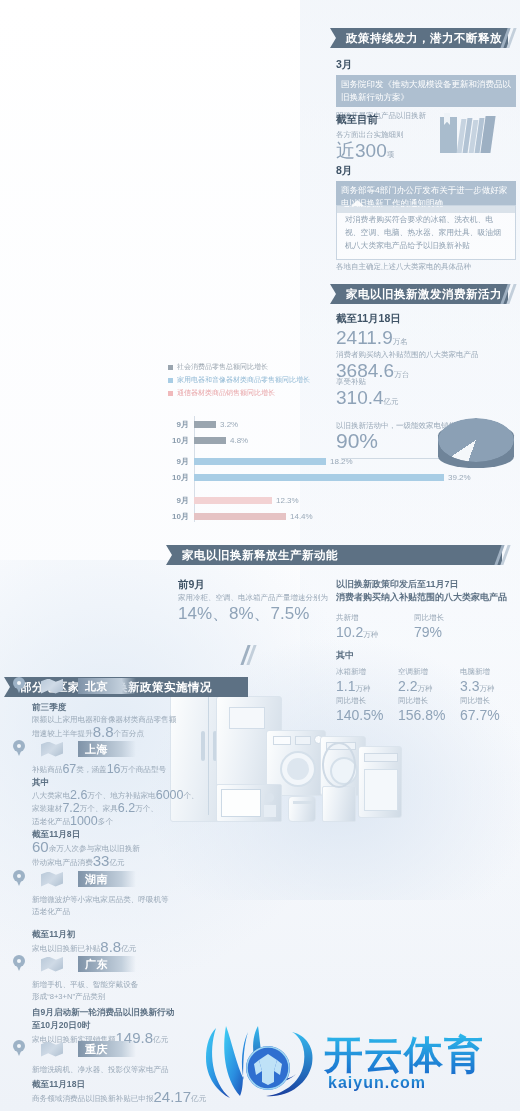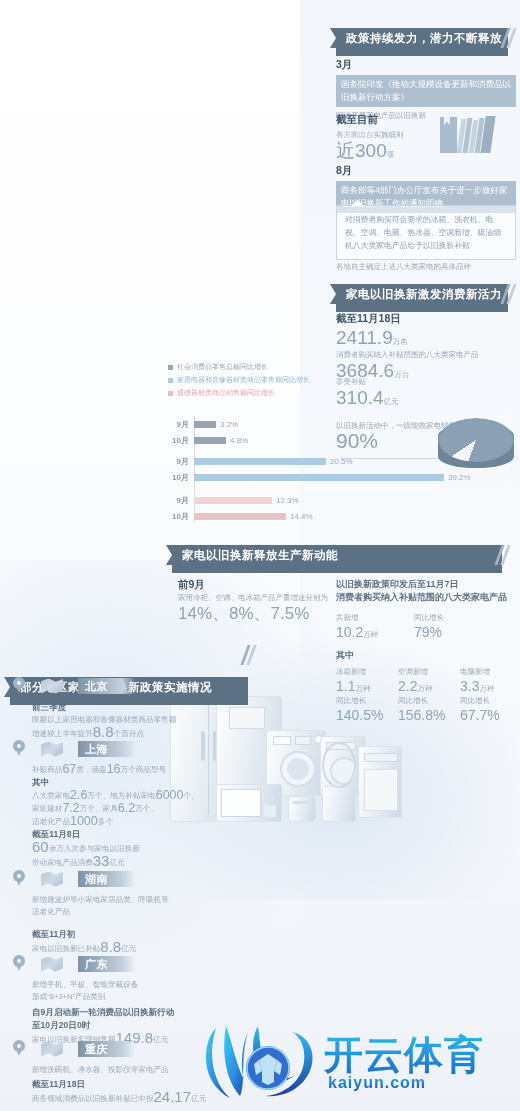--- a/index.html
+++ b/index.html
@@ -20,21 +20,21 @@
   .wash-1 { left:-60px; top:560px; width:420px; height:430px;
     background: radial-gradient(ellipse at 40% 40%, #e3ecf6 0%, rgba(237,243,250,0) 70%); }
   .wash-2 { left:150px; top:640px; width:380px; height:260px;
     background: radial-gradient(ellipse at 50% 60%, #dde7f3 0%, rgba(237,243,250,0) 72%); }
   .wash-3 { left:300px; top:0px; width:230px; height:1060px;
     background: linear-gradient(180deg, rgba(233,239,247,0.55) 0%, rgba(240,245,251,0.35) 60%, rgba(255,255,255,0) 100%); }
 
   
   .banner {
     position: absolute;
-    height: 28px;
+    height: 20px;
     background: #5d7184;
     color: #ffffff;
     font-size: 11.5px;
     font-weight: bold;
     letter-spacing: .5px;
     line-height: 20px;
     padding-left: 10px;
   }
   .banner::before {
     content: "";
@@ -187,21 +187,21 @@
     <div class="bk" style="left:37px;width:5px;  height:35px; background:#b2c3d4; transform:skewX(-8deg);"></div>
     <div class="bk" style="left:43px;width:10px; height:37px; background:#9db0c3; transform:skewX(-8deg);"></div>
     <div style="position:absolute;left:4px;top:0;width:6px;height:12px;background:#eef3f8;
                 clip-path:polygon(0 0,100% 0,100% 100%,50% 72%,0 100%);"></div>
   </div>
 
   <div class="col-r" style="top:164px;">
     <div class="tt-date">8月</div>
     <div class="hl-block" style="margin-top:3px;">商务部等4部门办公厅发布关于进一步做好家电以旧换新工作的通知明确</div>
   </div>
-  <div class="col-r callout" style="top:205px;">对消费者购买符合要求的冰箱、洗衣机、电视、空调、电脑、热水器、空调新增、吸油烟机八大类家电产品给予以旧换新补贴</div>
+  <div class="col-r callout" style="top:205px;">对消费者购买符合要求的冰箱、洗衣机、电视、空调、电脑、热水器、家用灶具、吸油烟机八大类家电产品给予以旧换新补贴</div>
   <div class="col-r tt-sub" style="top:261px;">各地自主确定上述八大类家电的具体品种</div>
 
   <div class="banner" style="left:336px; top:284px; width:172px;">家电以旧换新激发消费新活力</div>
   <div style="position:absolute;left:502px;top:284px;width:16px;height:20px;">
     <i style="position:absolute;left:2px;top:0;width:3px;height:20px;background:#9fb0c1;transform:skewX(-20deg);display:block;"></i>
     <i style="position:absolute;left:8px;top:0;width:3px;height:20px;background:#c3cfdb;transform:skewX(-20deg);display:block;"></i>
   </div>
 
   <div class="col-r" style="top:312px;">
     <div class="tt-date">截至11月18日</div>
@@ -267,21 +267,21 @@
         <span class="bar-val">4.8%</span>
         </span>
     </div>
   </div>
 
   <div style="position:absolute;left:168px;top:455px;width:330px;">
     <div class="bar-row">
       <span class="bar-cat">9月</span>
       <span class="bar-track">
           <span class="bar-fill" style="width:132px;background:#a8cde5;"></span>
-        <span class="bar-val">20.5%</span>
+        <span class="bar-val">18.2%</span>
         </span>
     </div>
     <div class="bar-row">
       <span class="bar-cat">10月</span>
       <span class="bar-track">
           <span class="bar-fill" style="width:250px;background:#a8cde5;"></span>
         <span class="bar-val">39.2%</span>
         </span>
     </div>
   </div>

